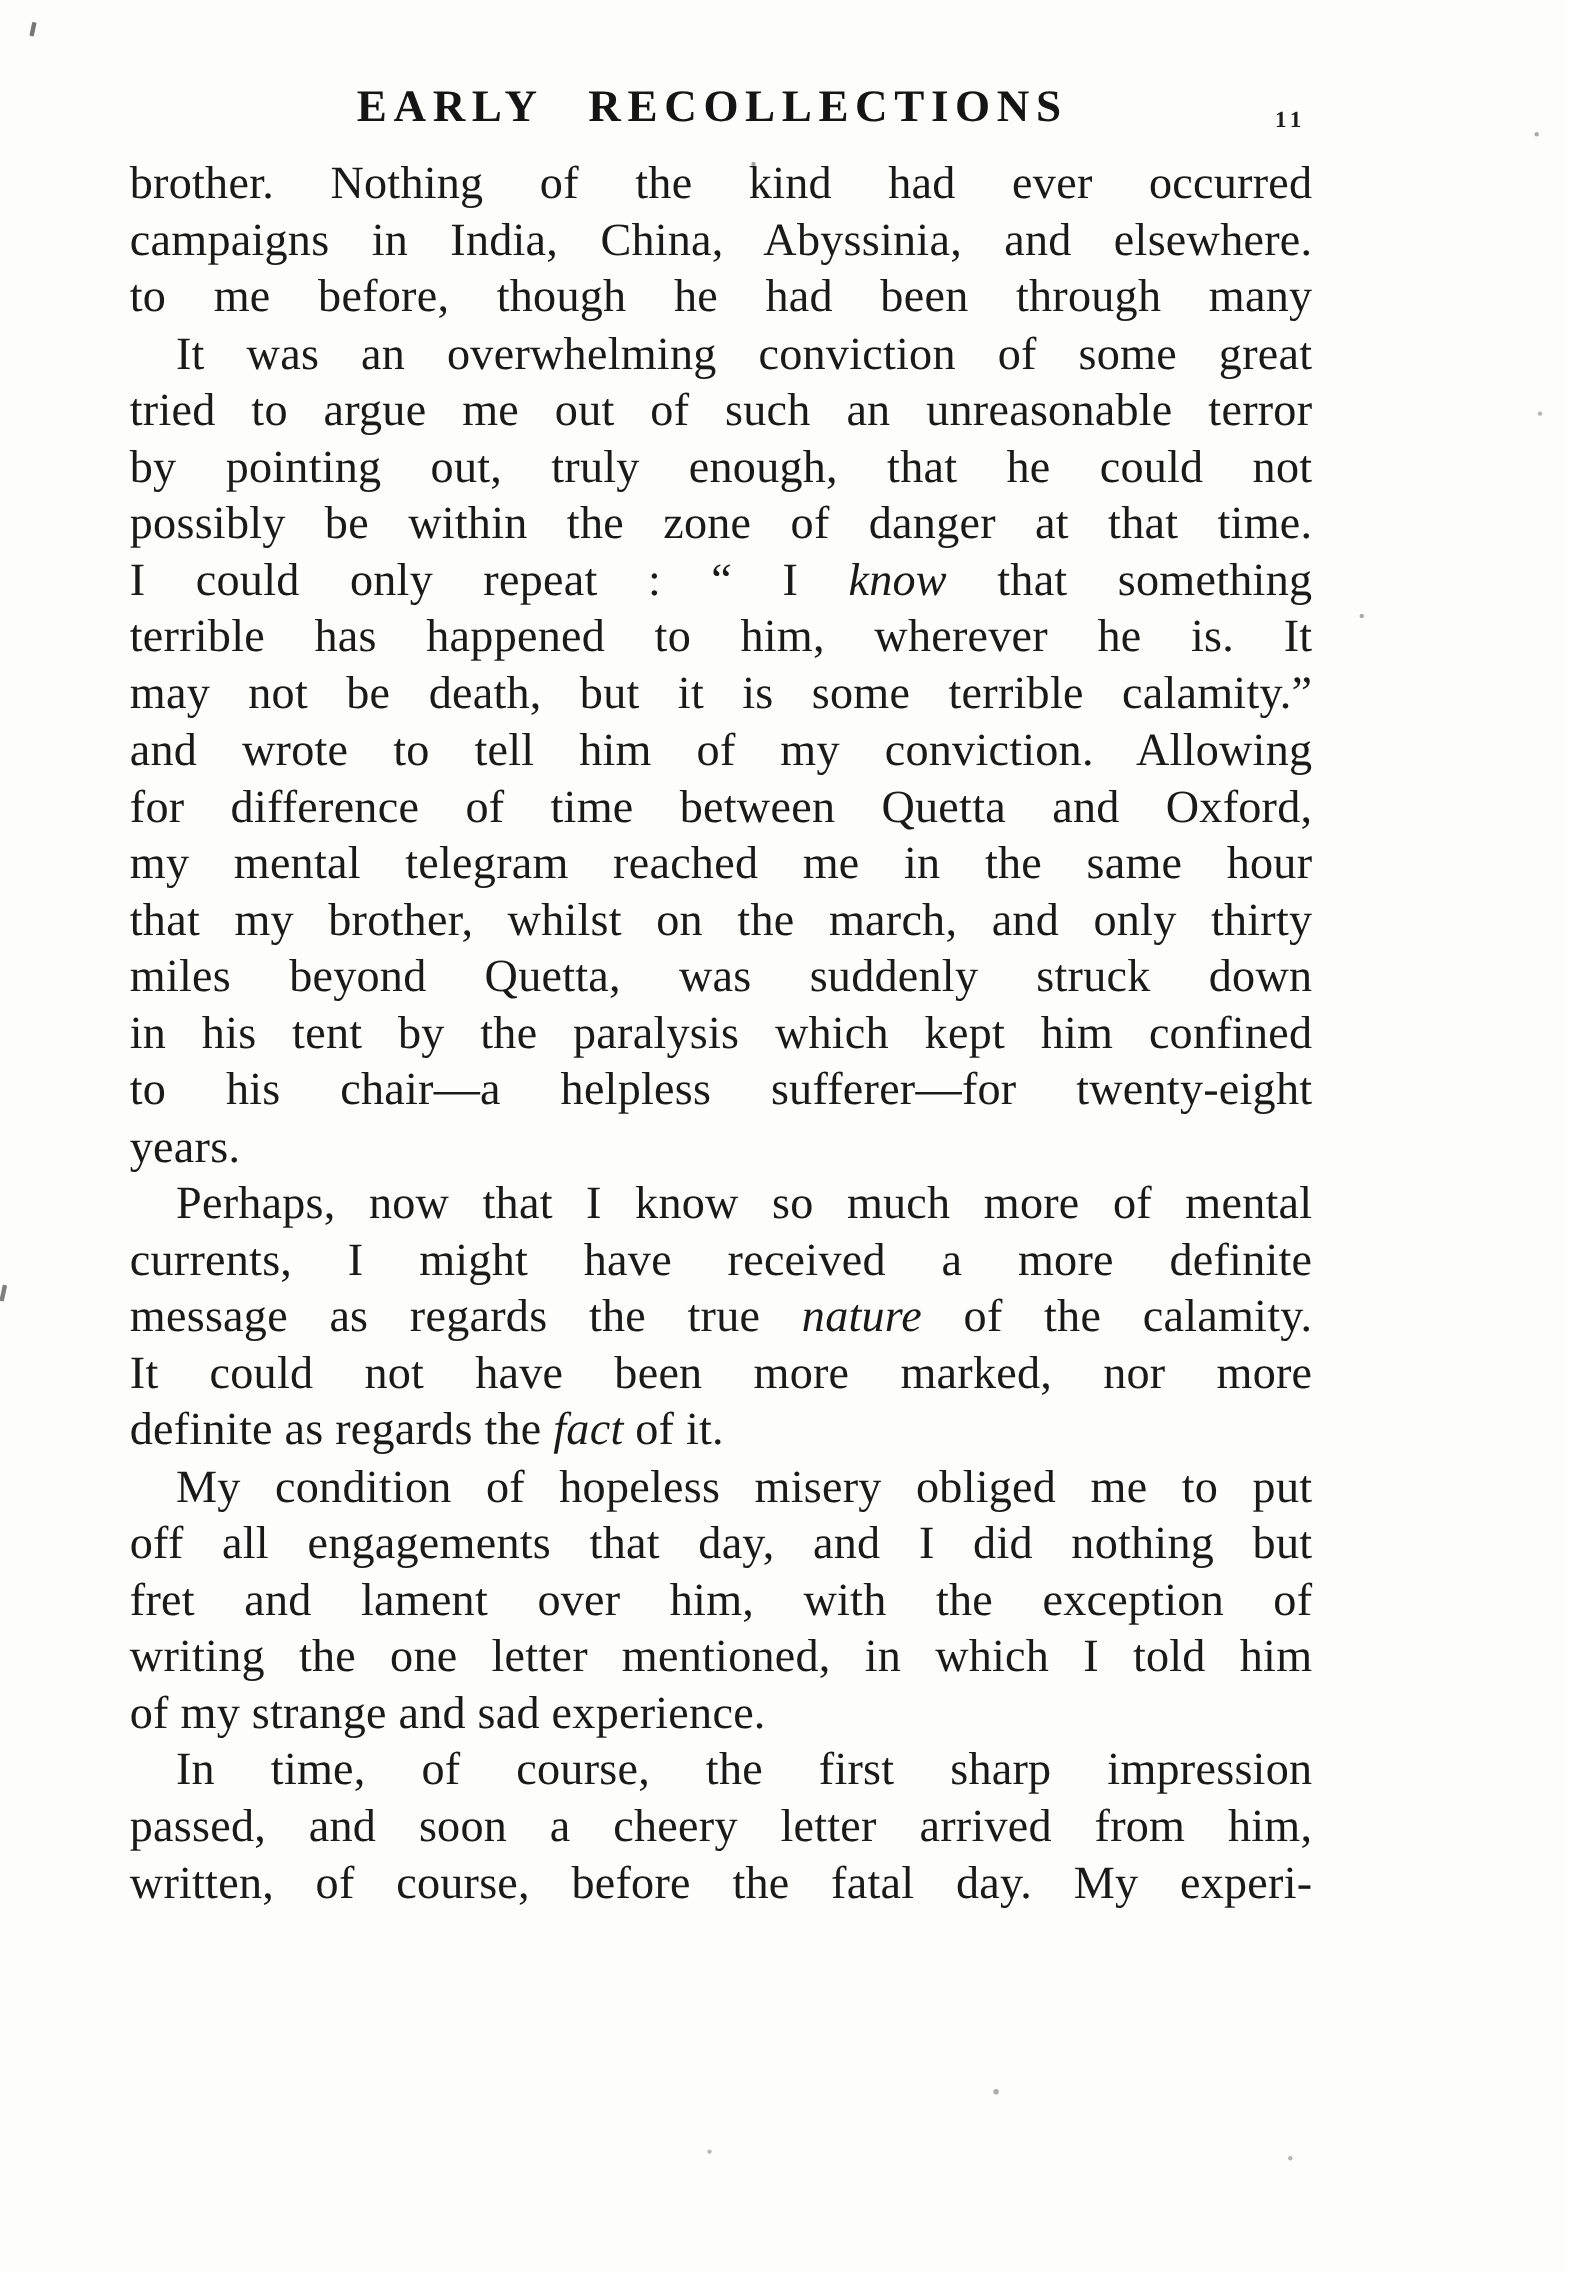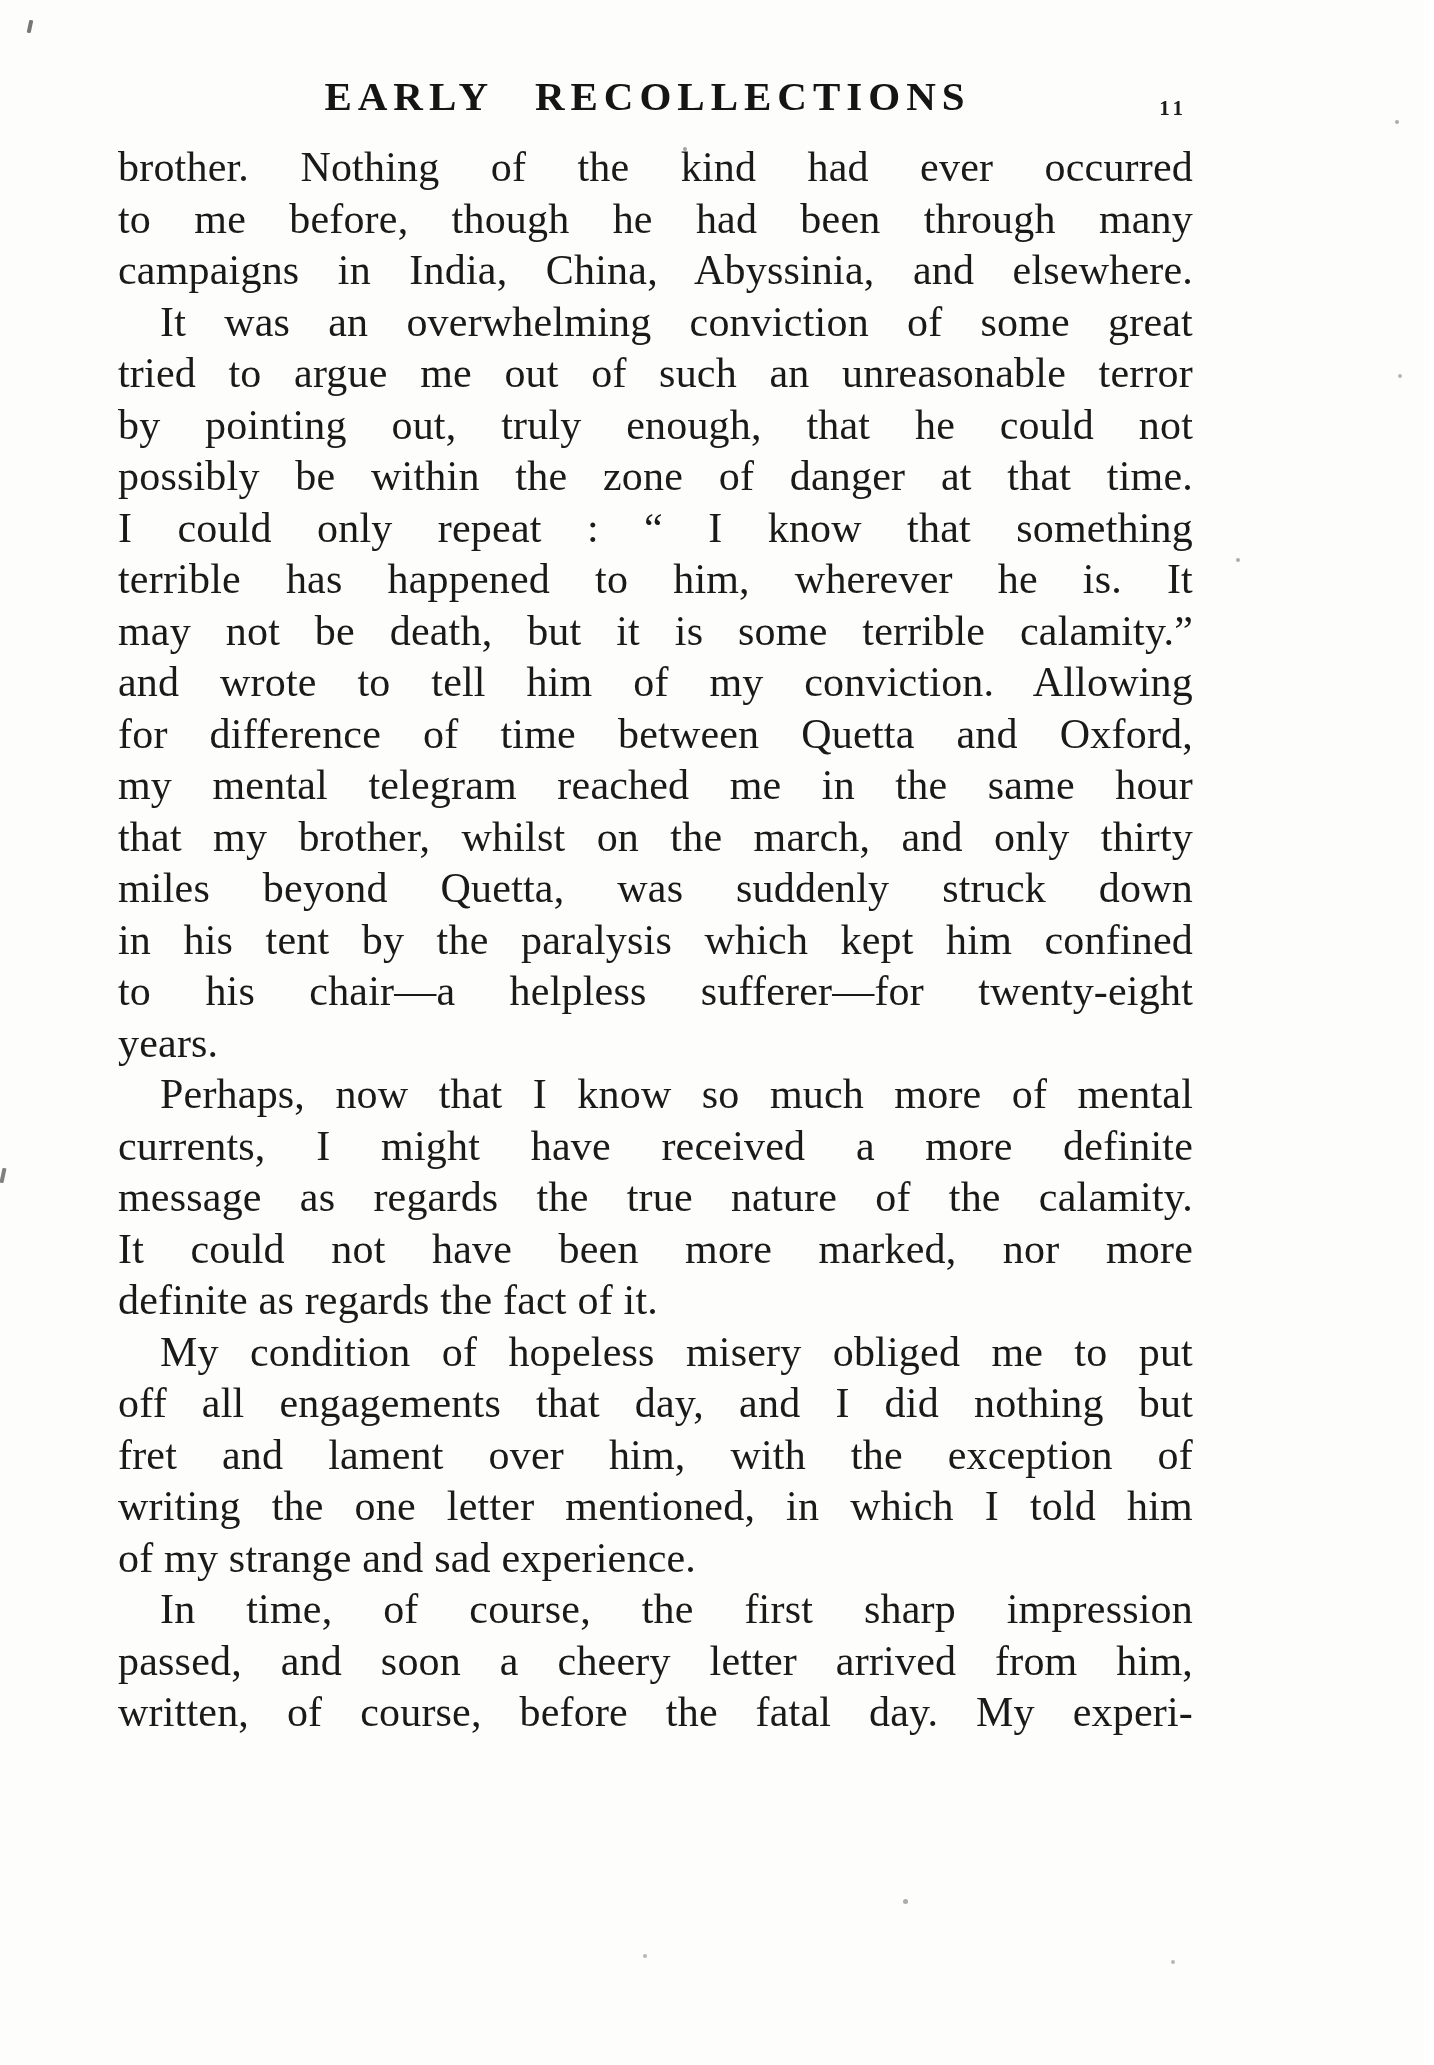--- a/index.html
+++ b/index.html
@@ -50,42 +50,42 @@
     line-height:51.5px;
     letter-spacing:0.2px;
   }
   .line{
     text-align:justify;
     text-align-last:justify;
     white-space:normal;
   }
   .line.end{ text-align-last:left; }
   .line.indent{ text-indent:42px; }
-  .it{ }
+  .it{ font-style:italic; }
   .speck{
     position:absolute;
     background:#4a4a4a;
     border-radius:50%;
   }
   .speck.tick{ border-radius:1px; transform:rotate(12deg); }
 </style>
 </head>
 <body>
 
 <div class="page">
 
   <div class="header">
     <span class="title">EARLY RECOLLECTIONS</span>
     <span class="page-number">11</span>
   </div>
 
   <div class="body-text">
       <div class="line"><span>brother. Nothing of the kind had ever occurred</span></div>
+      <div class="line"><span>campaigns in India, China, Abyssinia, and elsewhere.</span></div>
       <div class="line"><span>to me before, though he had been through many</span></div>
-      <div class="line"><span>campaigns in India, China, Abyssinia, and elsewhere.</span></div>
       <div class="line indent"><span>It was an overwhelming conviction of some great</span></div>
       <div class="line"><span>tried to argue me out of such an unreasonable terror</span></div>
       <div class="line"><span>by pointing out, truly enough, that he could not</span></div>
       <div class="line"><span>possibly be within the zone of danger at that time.</span></div>
       <div class="line"><span>I could only repeat : “ I </span><span class="it">know</span><span> that something</span></div>
       <div class="line"><span>terrible has happened to him, wherever he is. It</span></div>
       <div class="line"><span>may not be death, but it is some terrible calamity.”</span></div>
       <div class="line"><span>and wrote to tell him of my conviction. Allowing</span></div>
       <div class="line"><span>for difference of time between Quetta and Oxford,</span></div>
       <div class="line"><span>my mental telegram reached me in the same hour</span></div>

